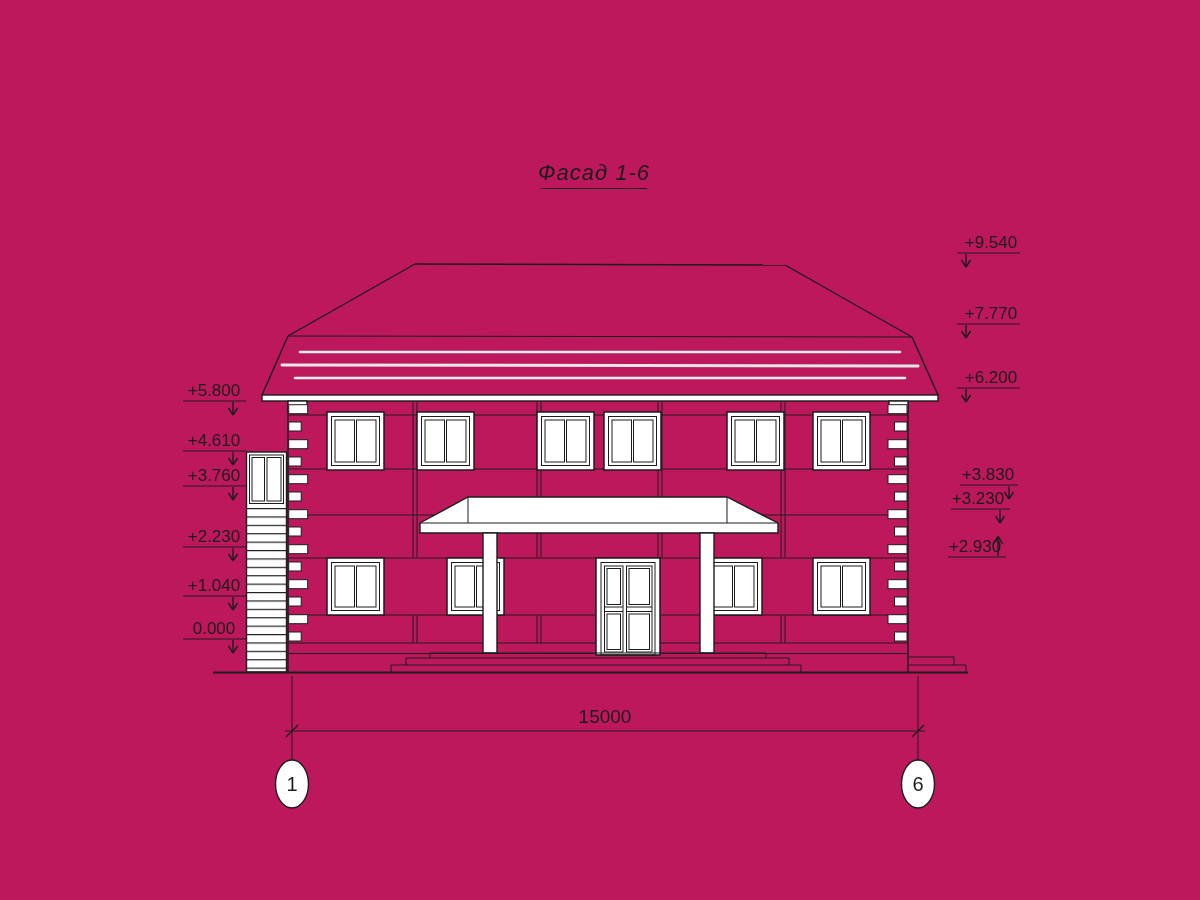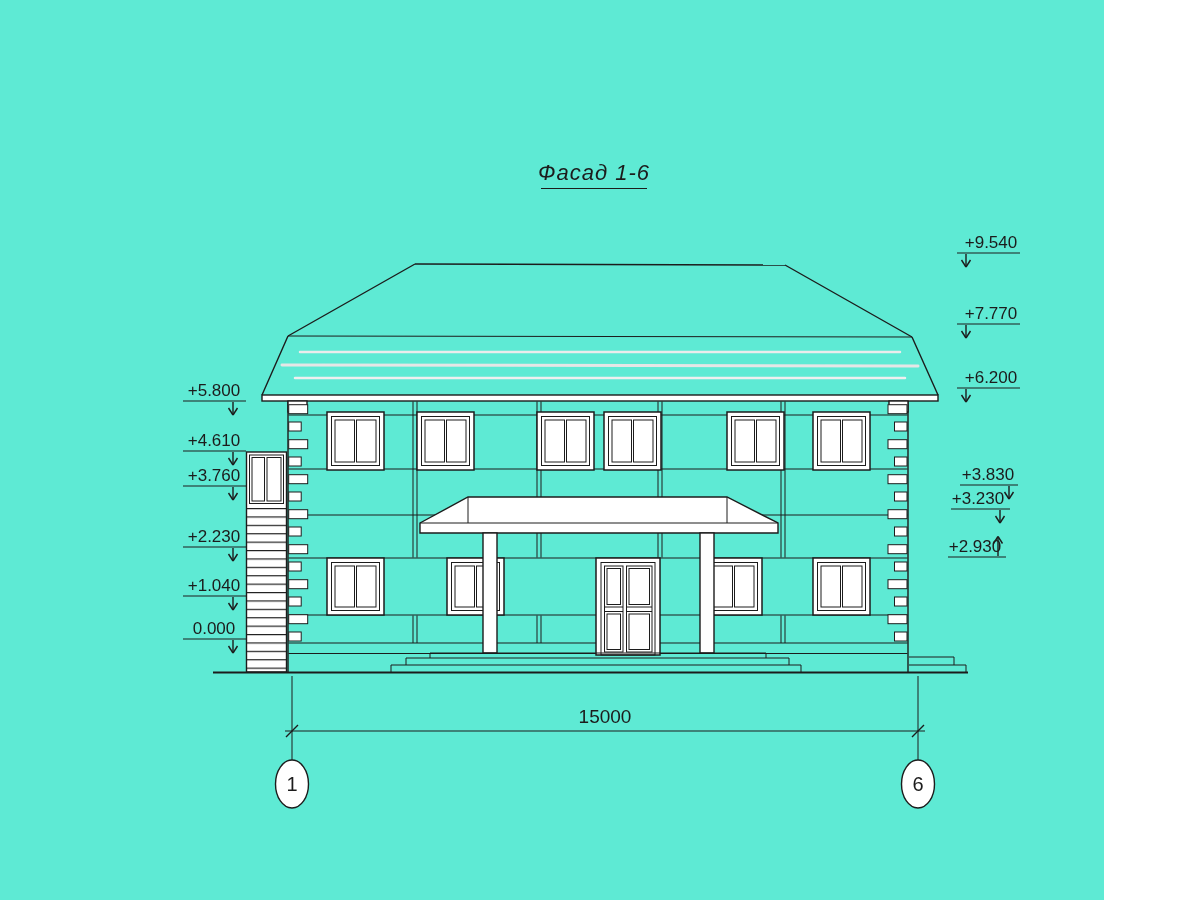--- a/index.html
+++ b/index.html
@@ -1,18 +1,18 @@
 <!DOCTYPE html>
 <html><head>
 <meta charset="utf-8">
 <style>
   html,body{margin:0;padding:0;background:#ffffff;}
   .page{
-    width:1104px;height:900px;position:relative;
-    background:#5eead4;overflow:hidden;
+    width:1200px;height:900px;position:relative;
+    background:#be185d;overflow:hidden;
     font-family:"Liberation Sans", sans-serif;
   }
   svg{display:block;}
   svg text{
     font-family:"Liberation Sans", sans-serif;
     fill:#1c1c1c;
   }
   .t-title{font-size:22px;font-style:italic;letter-spacing:1px;}
   .t-mark{font-size:17px;}
   .t-dim{font-size:19px;}

